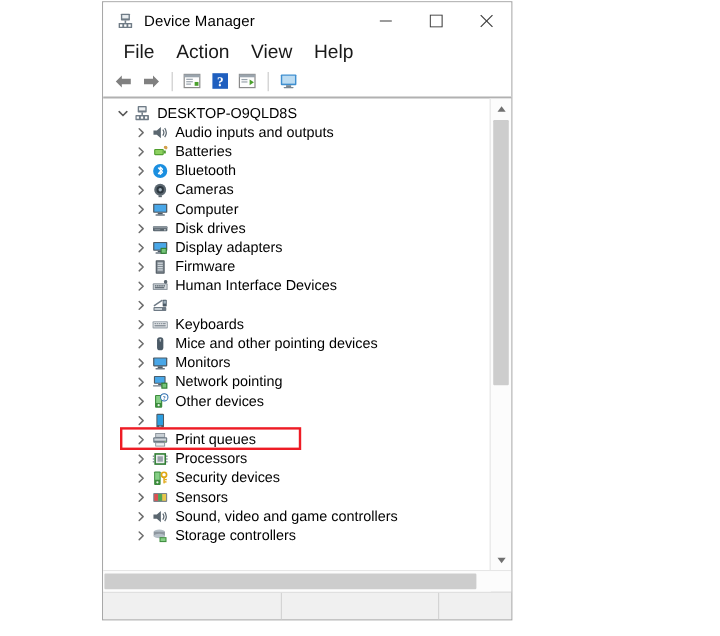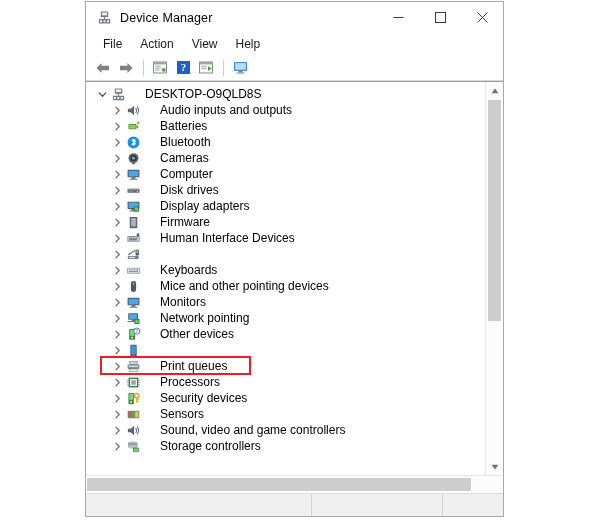--- a/index.html
+++ b/index.html
@@ -9,21 +9,21 @@
     height: 530px;
     background: #ffffff;
     font-family: "Liberation Sans", sans-serif;
     overflow: hidden;
   }
 
   #window {
     position: absolute;
     left: 85px;
     top: 1px;
-    width: 419px;
+    width: 342px;
     height: 516px;
     background: #ffffff;
     border: 1px solid #a8a8a8;
     box-sizing: border-box;
     display: flex;
     flex-direction: column;
   }
 
   
   #titlebar {
@@ -67,21 +67,21 @@
   
   #menubar {
     height: 22px;
     min-height: 22px;
     background: #ffffff;
     display: flex;
     align-items: center;
     padding-left: 8px;
   }
   .menu-item {
-    font-size: 12px;
+    font-size: 16px;
     color: #1a1a1a;
     padding: 2px 9px;
     white-space: nowrap;
   }
 
   
   #toolbar {
     height: 25px;
     min-height: 25px;
     background: #ffffff;
@@ -139,21 +139,21 @@
   }
   .ico {
     width: 16px;
     min-width: 16px;
     height: 16px;
     display: flex;
     align-items: center;
     justify-content: center;
     margin-right: 5px;
   }
-  .lbl { line-height: 16px; margin-left: 14px; }
+  .lbl { line-height: 16px; }
   .depth0 { padding-left: 8px; }
   .depth1 { padding-left: 23px; }
 
   #highlight-box {
     position: absolute;
     border: 2px solid #ee1c25;
     pointer-events: none;
     box-sizing: border-box;
   }
 

